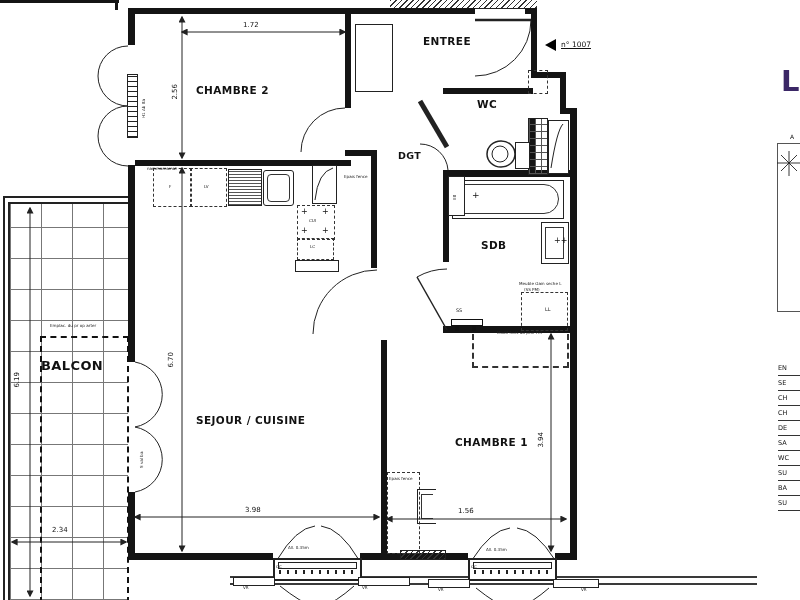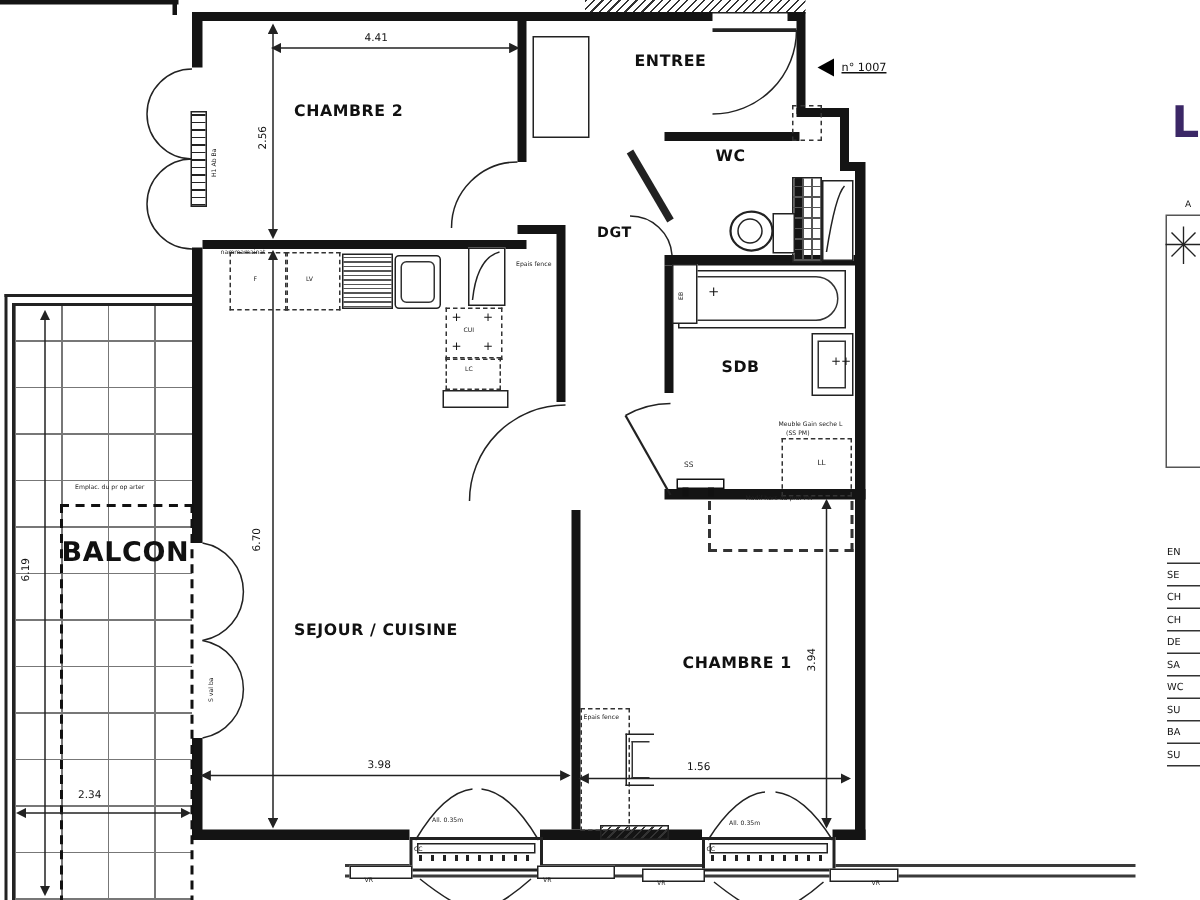--- a/index.html
+++ b/index.html
@@ -58,21 +58,21 @@
 
   <div class="thin" style="left:3px;top:196px;width:2px;height:404px;background:#222;"></div>
   <div class="thin" style="left:8px;top:202px;width:2px;height:398px;background:#222;"></div>
   <div class="thin" style="left:3px;top:196px;width:125px;height:2px;background:#222;"></div>
   <div class="thin" style="left:8px;top:202px;width:120px;height:2px;background:#222;"></div>
   <div style="position:absolute;left:10px;top:204px;width:118px;height:396px;background:
     repeating-linear-gradient(0deg,#777 0 1px,transparent 1px 31px),
     repeating-linear-gradient(90deg,#777 0 1px,transparent 1px 31px);"></div>
   <div class="dashbox" style="left:40px;top:336px;width:85px;height:263px;border-width:2px;border-color:#111;"></div>
   <div class="lbl tiny" style="left:50px;top:323px;">Emplac. du pr op arter</div>
-  <div class="lbl room" style="left:41px;top:358px;font-size:18px;">BALCON</div>
+  <div class="lbl room" style="left:41px;top:358px;font-size:13px;">BALCON</div>
 
   <div style="position:absolute;left:127px;top:74px;width:9px;height:62px;border:1px solid #222;background:repeating-linear-gradient(0deg,#222 0 1px,transparent 1px 5px);"></div>
   <div class="lbl tiny" style="left:141px;top:118px;transform:rotate(-90deg) scale(.82);transform-origin:0 0;">H1 Ab Ba</div>
   <div class="lbl tiny" style="left:139px;top:468px;transform:rotate(-90deg) scale(.82);transform-origin:0 0;">S val ba</div>
 
   <div class="solidbox" style="left:355px;top:24px;width:36px;height:66px;"></div>
 
   <div class="lbl tiny" style="left:147px;top:166px;">nammamainat</div>
   <div class="dashbox" style="left:153px;top:168px;width:37px;height:37px;"></div>
   <div class="lbl tiny" style="left:169px;top:184px;">F</div>
@@ -138,32 +138,32 @@
   <div class="solidbox" style="left:553px;top:579px;width:44px;height:7px;"></div>
   <div class="lbl tiny" style="left:243px;top:585px;">VR</div>
   <div class="lbl tiny" style="left:362px;top:585px;">VR</div>
   <div class="lbl tiny" style="left:438px;top:587px;">VR</div>
   <div class="lbl tiny" style="left:581px;top:587px;">VR</div>
   <div class="lbl tiny" style="left:276px;top:564px;">CC</div>
   <div class="lbl tiny" style="left:471px;top:564px;">CC</div>
   <div class="lbl tiny" style="left:288px;top:545px;">All. 0.35m</div>
   <div class="lbl tiny" style="left:486px;top:547px;">All. 0.35m</div>
 
-  <div class="lbl room" style="left:196px;top:68px;">CHAMBRE 2</div>
+  <div class="lbl room" style="left:196px;top:84px;">CHAMBRE 2</div>
   <div class="lbl room" style="left:423px;top:35px;">ENTREE</div>
   <div class="lbl room" style="left:477px;top:98px;">WC</div>
   <div class="lbl room" style="left:398px;top:150px;font-size:9.5px;">DGT</div>
   <div class="lbl room" style="left:481px;top:239px;">SDB</div>
   <div class="lbl room" style="left:196px;top:414px;">SEJOUR / CUISINE</div>
   <div class="lbl room" style="left:455px;top:436px;">CHAMBRE 1</div>
 
   <div style="position:absolute;left:545px;top:39px;width:0;height:0;border-top:6px solid transparent;border-bottom:6px solid transparent;border-right:11px solid #000;"></div>
   <div class="lbl" style="left:561px;top:40px;font-size:7.5px;text-decoration:underline;">n° 1007</div>
 
-  <div class="lbl dim" style="left:243px;top:21px;">4.41</div>
+  <div class="lbl dim" style="left:243px;top:21px;">1.72</div>
   <div class="lbl dim vert" style="left:171px;top:84px;">2.56</div>
   <div class="lbl dim vert" style="left:167px;top:352px;">6.70</div>
   <div class="lbl dim" style="left:245px;top:506px;">3.98</div>
   <div class="lbl dim" style="left:458px;top:507px;">1.56</div>
   <div class="lbl dim vert" style="left:537px;top:432px;">3.94</div>
   <div class="lbl dim vert" style="left:13px;top:372px;">6.19</div>
   <div class="lbl dim" style="left:52px;top:526px;">2.34</div>
 
   <div class="lbl" style="left:781px;top:64px;font-size:29px;font-weight:bold;color:#3b2766;">L</div>
   <div class="lbl" style="left:790px;top:133px;font-size:6px;">A</div>

